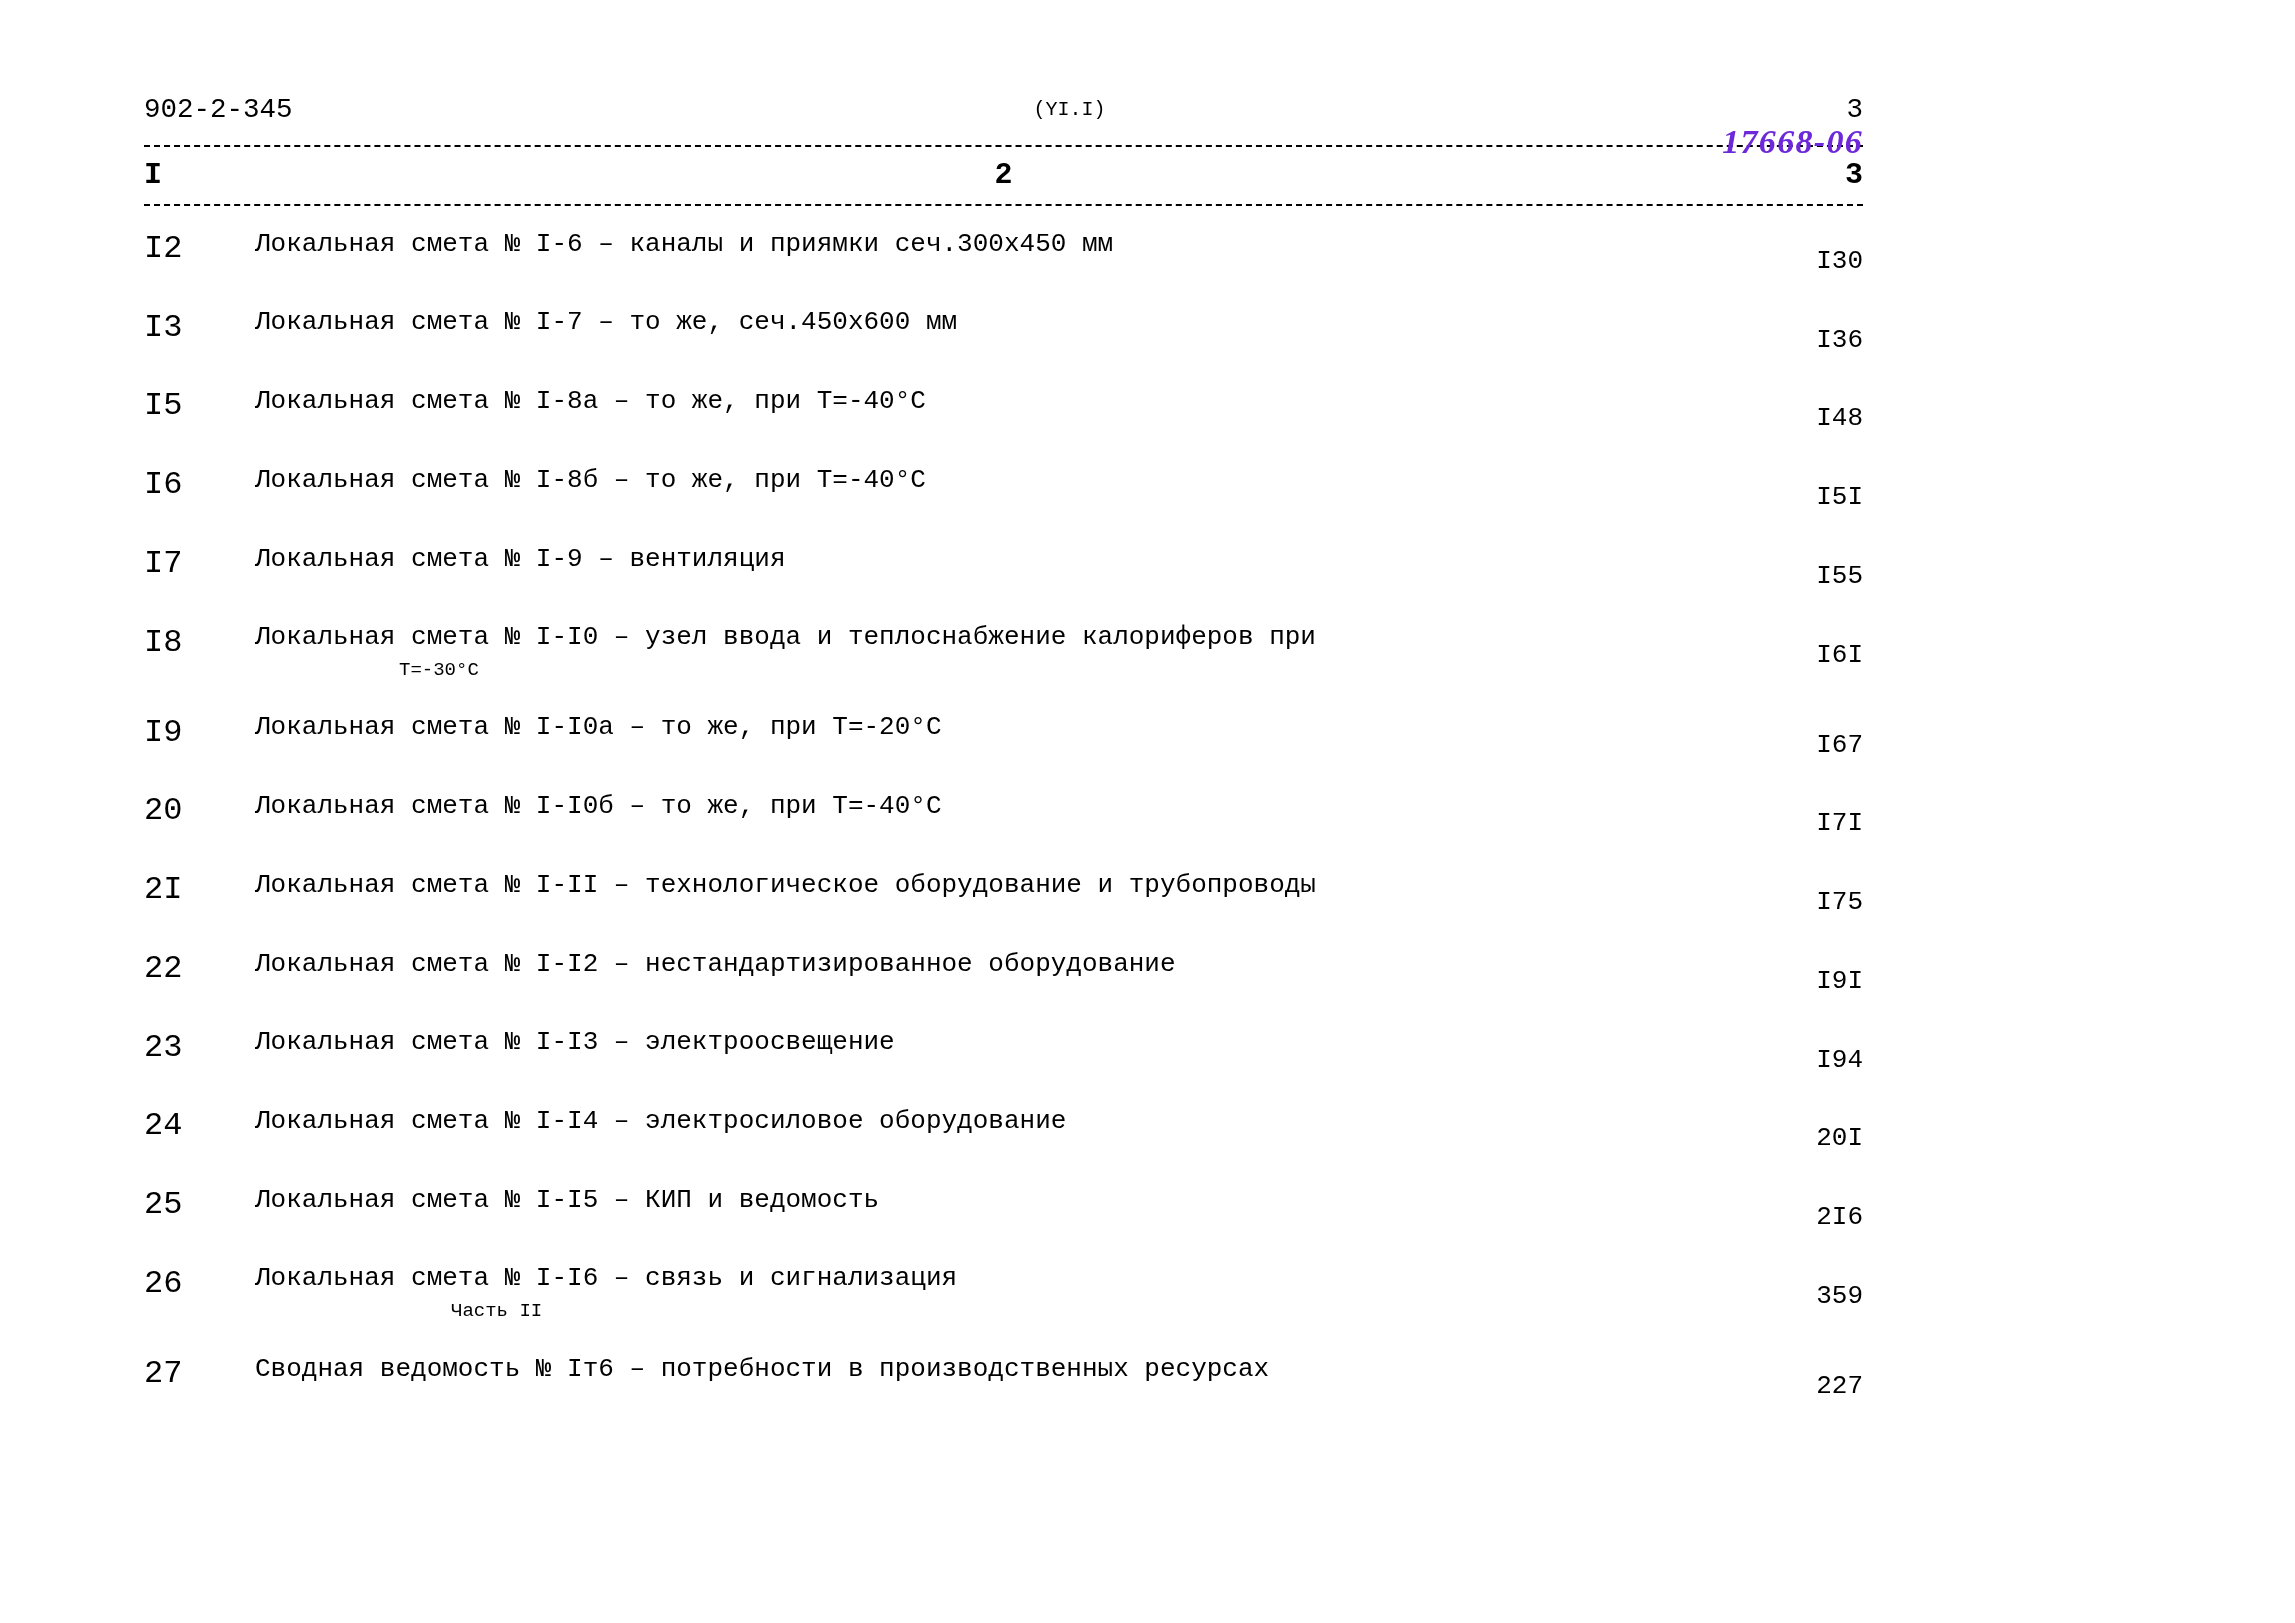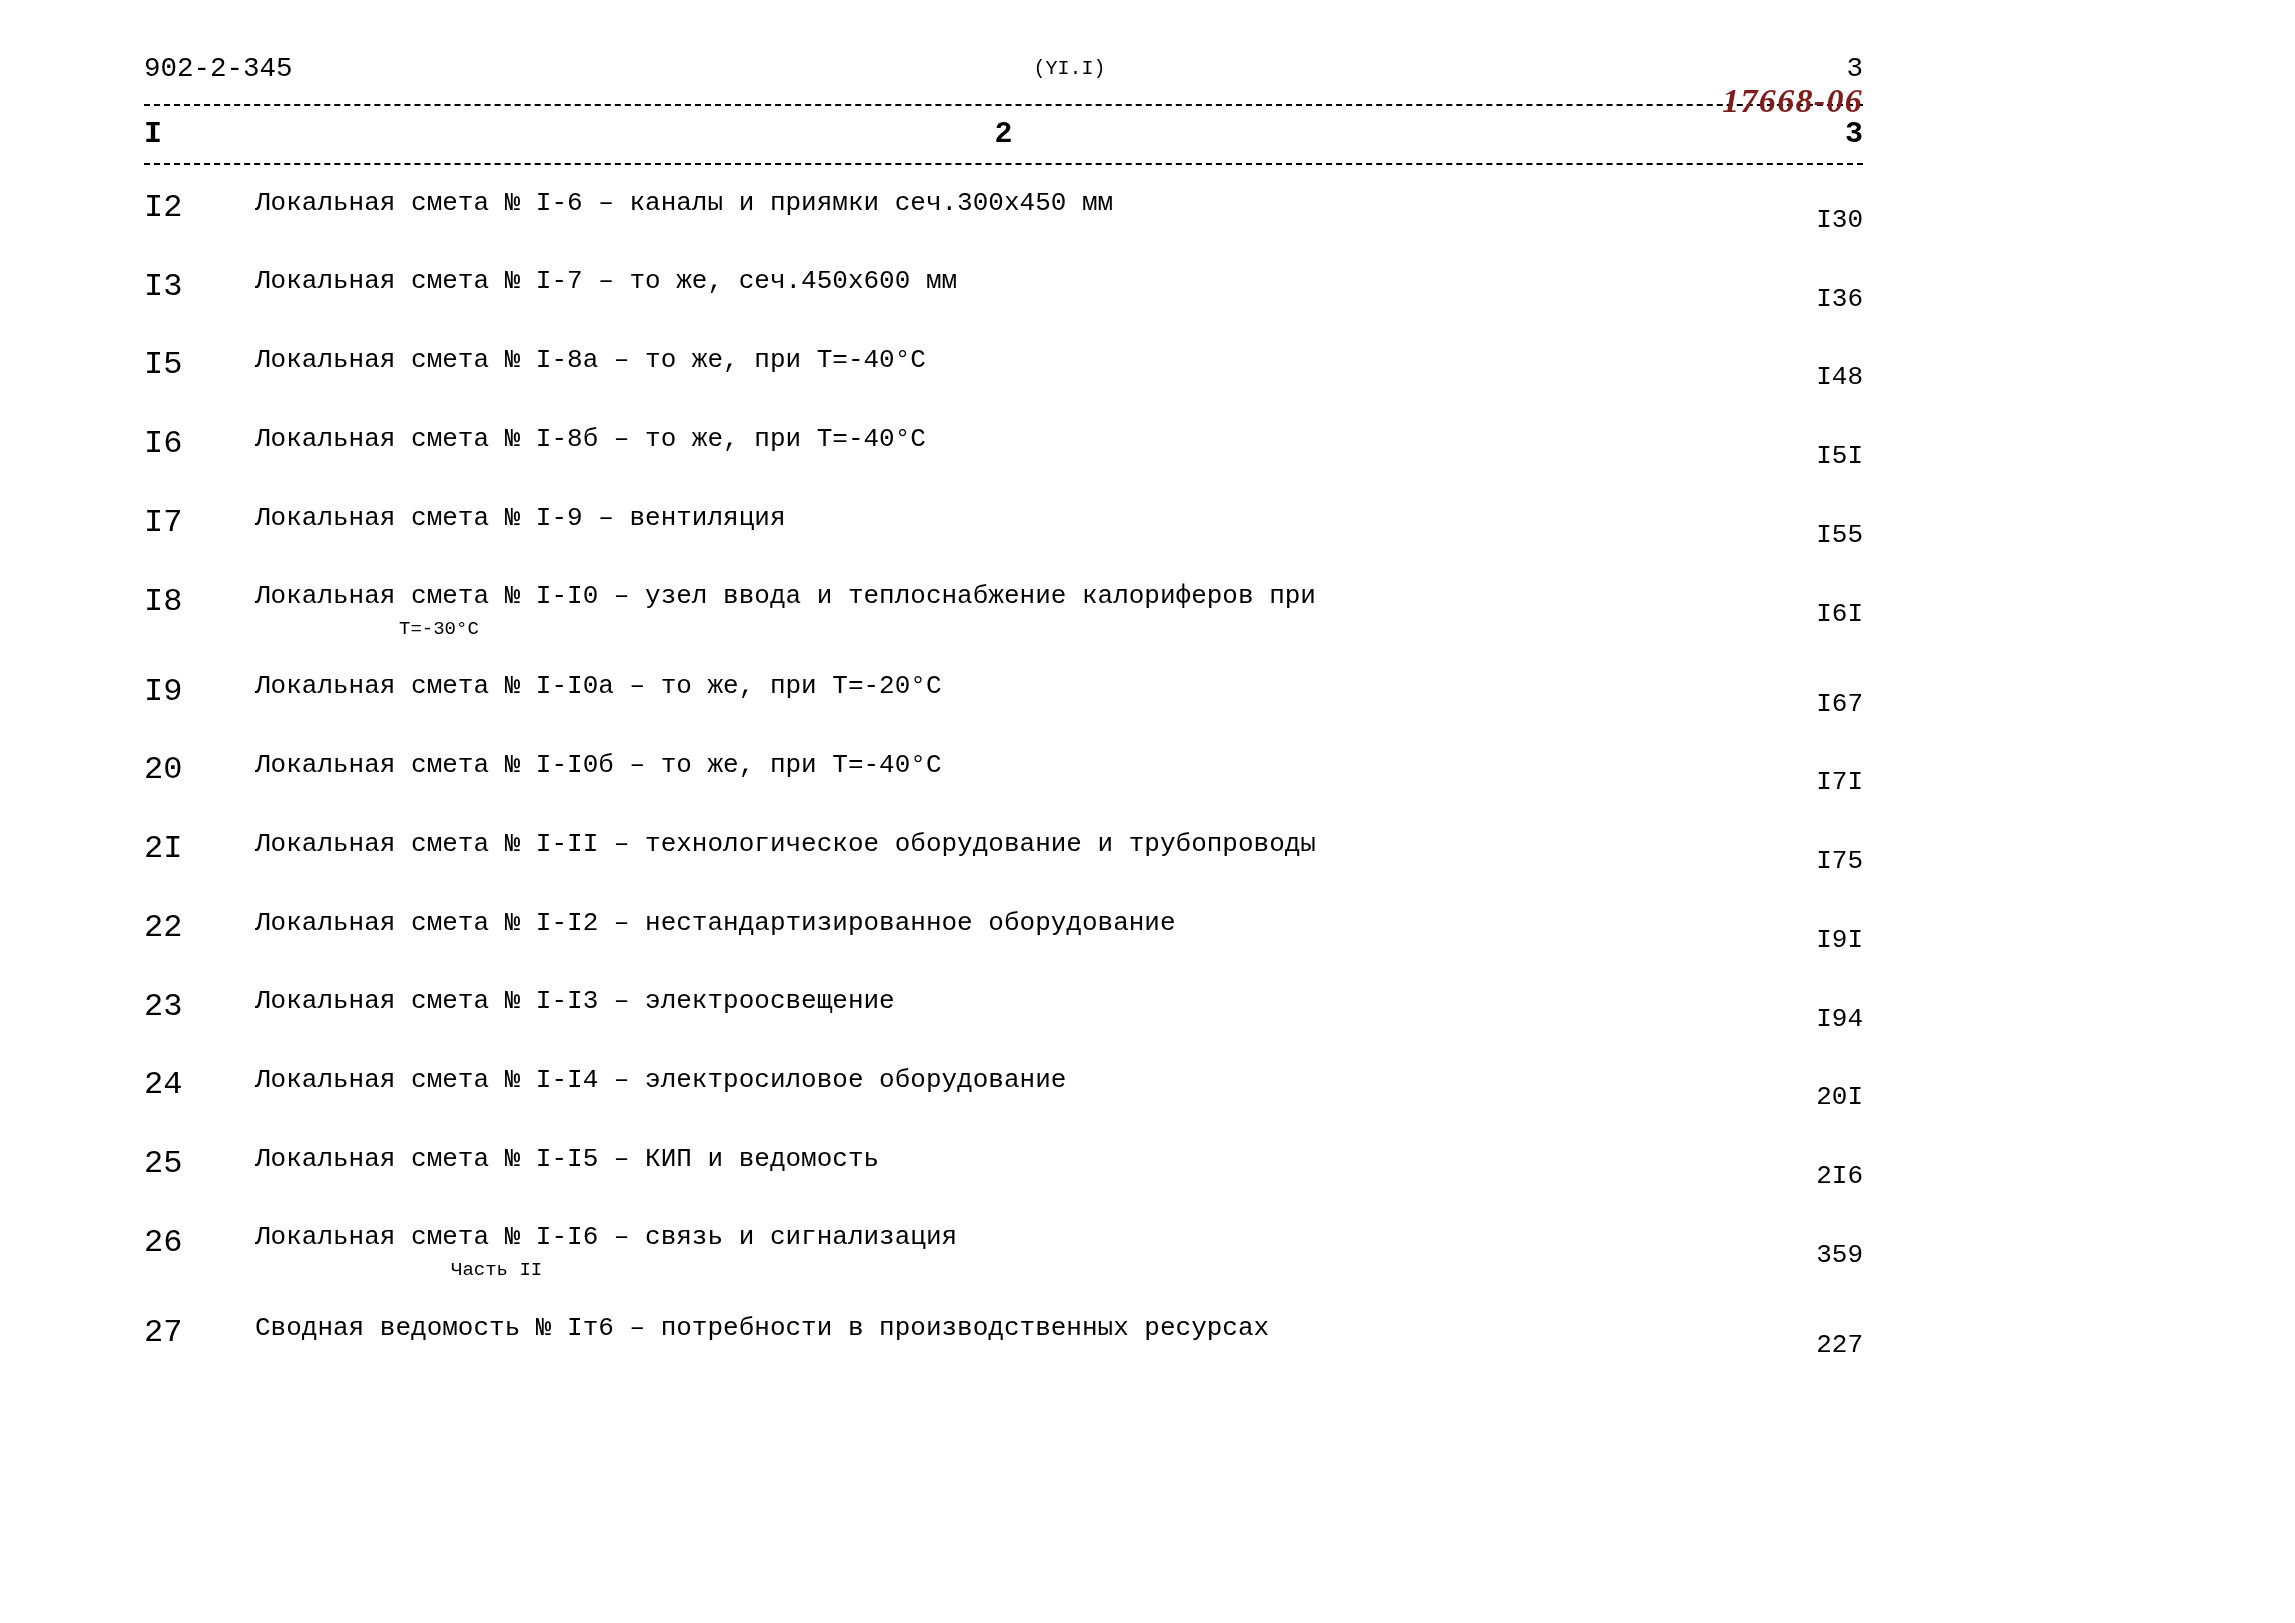--- a/index.html
+++ b/index.html
@@ -15,21 +15,21 @@
       width: 2295px;
       height: 1623px;
       position: relative;
       overflow: hidden;
     }
 
     .page-container {
       width: 2007px;
       height: 1623px;
       background: #ffffff;
-      padding: 53px 144px 105px 144px;
+      padding: 94px 144px 105px 144px;
       position: relative;
     }
 
     .header-line {
       display: flex;
       justify-content: space-between;
       align-items: center;
       margin-bottom: 19.6px;
       font-size: 27.5px;
       font-weight: normal;
@@ -60,21 +60,21 @@
       margin-bottom: 0;
     }
 
     .stamp-area {
       position: absolute;
       right: 0;
       top: -23.6px;
       font-family: 'Brush Script MT', cursive, 'Times New Roman', serif;
       font-style: italic;
       font-size: 34px;
-      color: #7f1d1d;
+      color: #6d28d9;
       font-weight: bold;
       letter-spacing: 1.3px;
     }
 
     .col-headers {
       display: flex;
       justify-content: space-between;
       align-items: center;
       padding: 11.8px 0 11.8px 0;
       border-bottom: 2px dashed #000;

